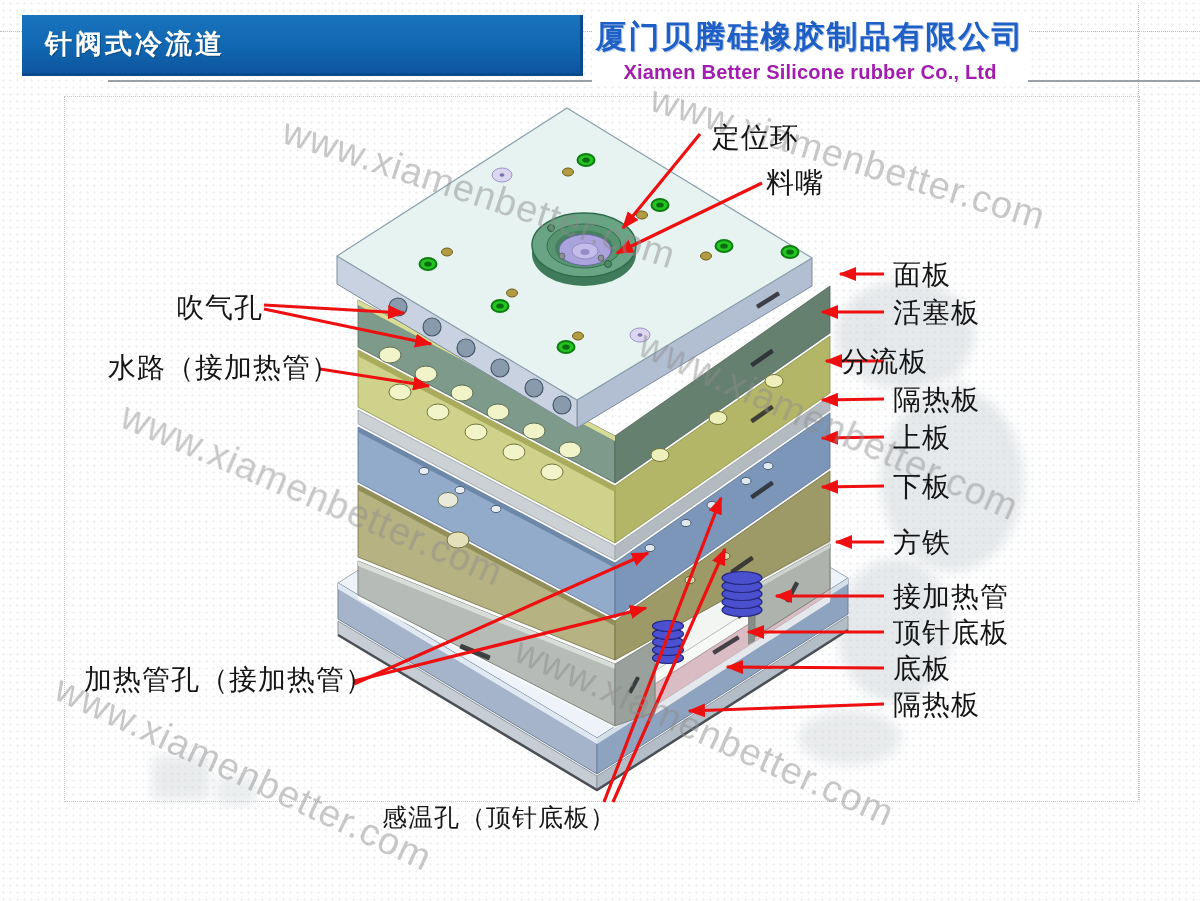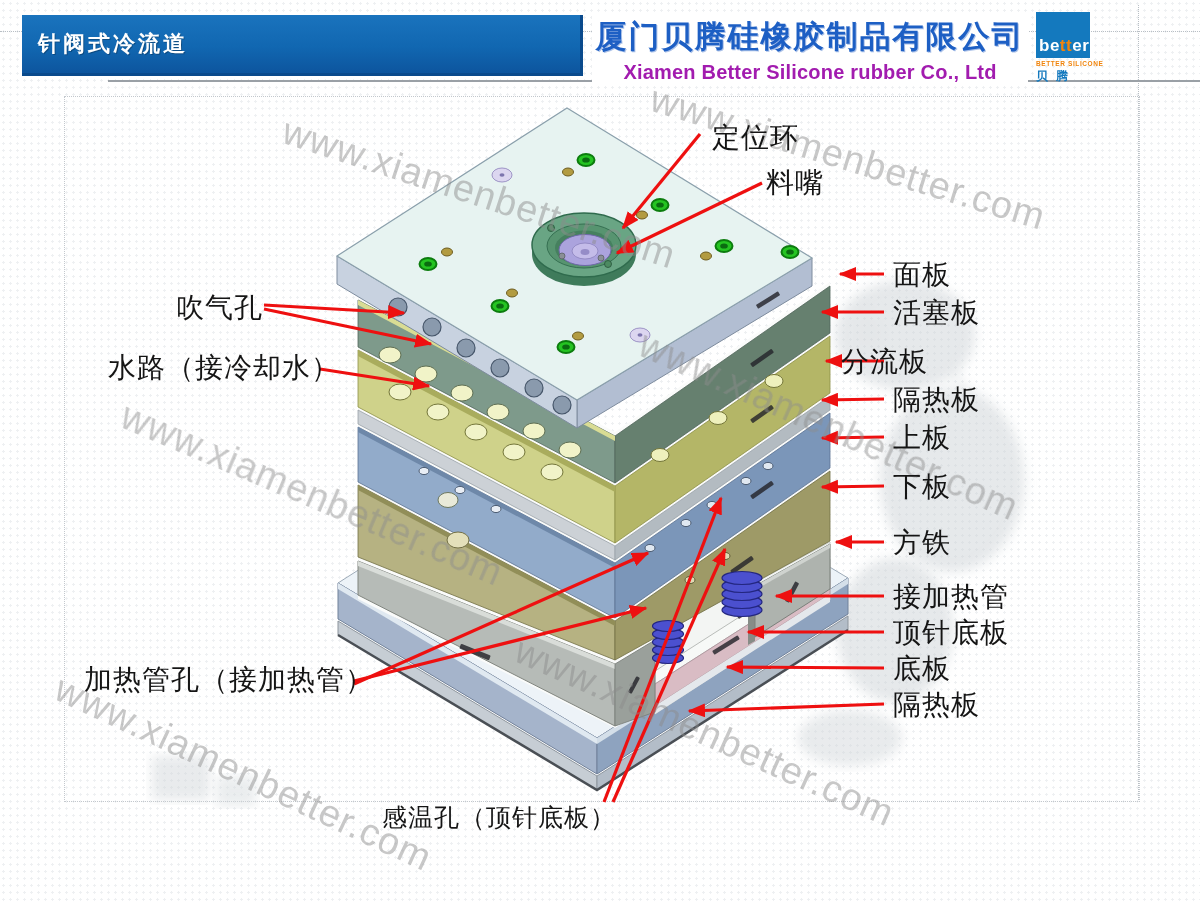--- a/index.html
+++ b/index.html
@@ -13,21 +13,21 @@
   .dot-h{position:absolute;left:0;top:31px;width:1200px;border-top:1px dotted #b9bfc5;z-index:1;}
   .dot-v{position:absolute;left:1138px;top:5px;height:795px;border-left:1px dotted #b9bfc5;z-index:1;}
   .frame{position:absolute;left:64px;top:96px;width:1074px;height:704px;border:1px dotted #c3c8cd;z-index:2;}
   .divider{position:absolute;left:108px;top:80px;width:1092px;border-top:2px solid #9aa0a6;z-index:2;}
   .titlebar{
     position:absolute;left:22px;top:15px;width:558px;height:58px;z-index:3;
     background:linear-gradient(180deg,#1a73bd 0%, var(--header_bar,#1167b1) 55%, #0d559e 100%);
     border-right:3px solid #0a4a8c;border-bottom:3px solid #0a4a8c;
     display:flex;align-items:center;
   }
-  .titlebar .t{color:#ffffff;font-size:22px;font-weight:bold;letter-spacing:3px;padding-left:16px;
+  .titlebar .t{color:#ffffff;font-size:27px;font-weight:bold;letter-spacing:3px;padding-left:23px;
     text-shadow:1px 1px 0 rgba(0,0,0,0.25);}
   .company{position:absolute;left:592px;top:16px;width:436px;z-index:3;background:#ffffff;text-align:center;}
   .company .cn{font-family:"Liberation Serif","DejaVu Serif",serif;font-weight:bold;font-size:31px;
     color:var(--company_text,#1d5fc4);letter-spacing:2px;text-shadow:1px 1px 0 #aCC2e8;white-space:nowrap;text-align:center;}
   .company .en{font-size:20px;font-weight:bold;color:#a21caf;margin-top:3px;letter-spacing:0.2px;}
   .logo{position:absolute;left:1036px;top:12px;width:70px;z-index:3;}
   .logo .sq{width:54px;height:46px;background:var(--logo_blue,#1479be);position:relative;}
   .logo .sq .word{position:absolute;left:3px;bottom:2px;color:#fff;font-weight:bold;font-size:17px;
     letter-spacing:0.5px;white-space:nowrap;}
   .logo .word .mid{color:var(--logo_orange,#f0840c);}
@@ -52,27 +52,20 @@
 
   <div class="titlebar">
     <span class="t">针阀式冷流道</span>
   </div>
 
   <div class="company">
     <div class="cn">厦门贝腾硅橡胶制品有限公司</div>
     <div class="en">Xiamen Better Silicone rubber Co., Ltd</div>
   </div>
 
-  <div class="logo">
-    <div class="sq">
-      <div class="word"><span>be</span><span class="mid">tt</span><span>er</span></div>
-    </div>
-    <div class="tag">BETTER SILICONE</div>
-    <div class="cn2">贝腾</div>
-  </div>
 
   <svg class="diagram" width="1200" height="901" viewBox="0 0 1200 901">
     <defs>
       <marker id="ah" markerUnits="userSpaceOnUse" markerWidth="19" markerHeight="14" refX="16" refY="7" orient="auto">
         <path class="arrowhead" d="M0,0 L17.5,7 L0,14 Z"></path>
       </marker>
       <filter id="soft">
           <feGaussianBlur stdDeviation="6"></feGaussianBlur>
         </filter>
     </defs>
@@ -320,21 +313,21 @@
       <text class="wm" transform="translate(636,354) rotate(24)">www.xiamenbetter.com</text>
       <text class="wm" transform="translate(52,698) rotate(25)">www.xiamenbetter.com</text>
       <text class="wm" transform="translate(512,660) rotate(24)">www.xiamenbetter.com</text>
     </g>
   </svg>
 
   <div class="lbl" style="left:712px;top:124px">定位环</div>
   <div class="lbl" style="left:766px;top:169px">料嘴</div>
 
   <div class="lbl" style="left:176px;top:294px">吹气孔</div>
-  <div class="lbl" style="left:108px;top:354px">水路（接冷却水）</div>
+  <div class="lbl" style="left:108px;top:354px">水路（接加热管）</div>
   <div class="lbl" style="left:84px;top:666px">加热管孔（接加热管）</div>
   <div class="lbl" style="left:382px;top:804px;font-size:25px">感温孔（顶针底板）</div>
 
   <div class="lbl" style="left:893px;top:261px">面板</div>
   <div class="lbl" style="left:893px;top:299px">活塞板</div>
   <div class="lbl" style="left:841px;top:348px">分流板</div>
   <div class="lbl" style="left:893px;top:386px">隔热板</div>
   <div class="lbl" style="left:893px;top:424px">上板</div>
   <div class="lbl" style="left:893px;top:473px">下板</div>
   <div class="lbl" style="left:893px;top:529px">方铁</div>

